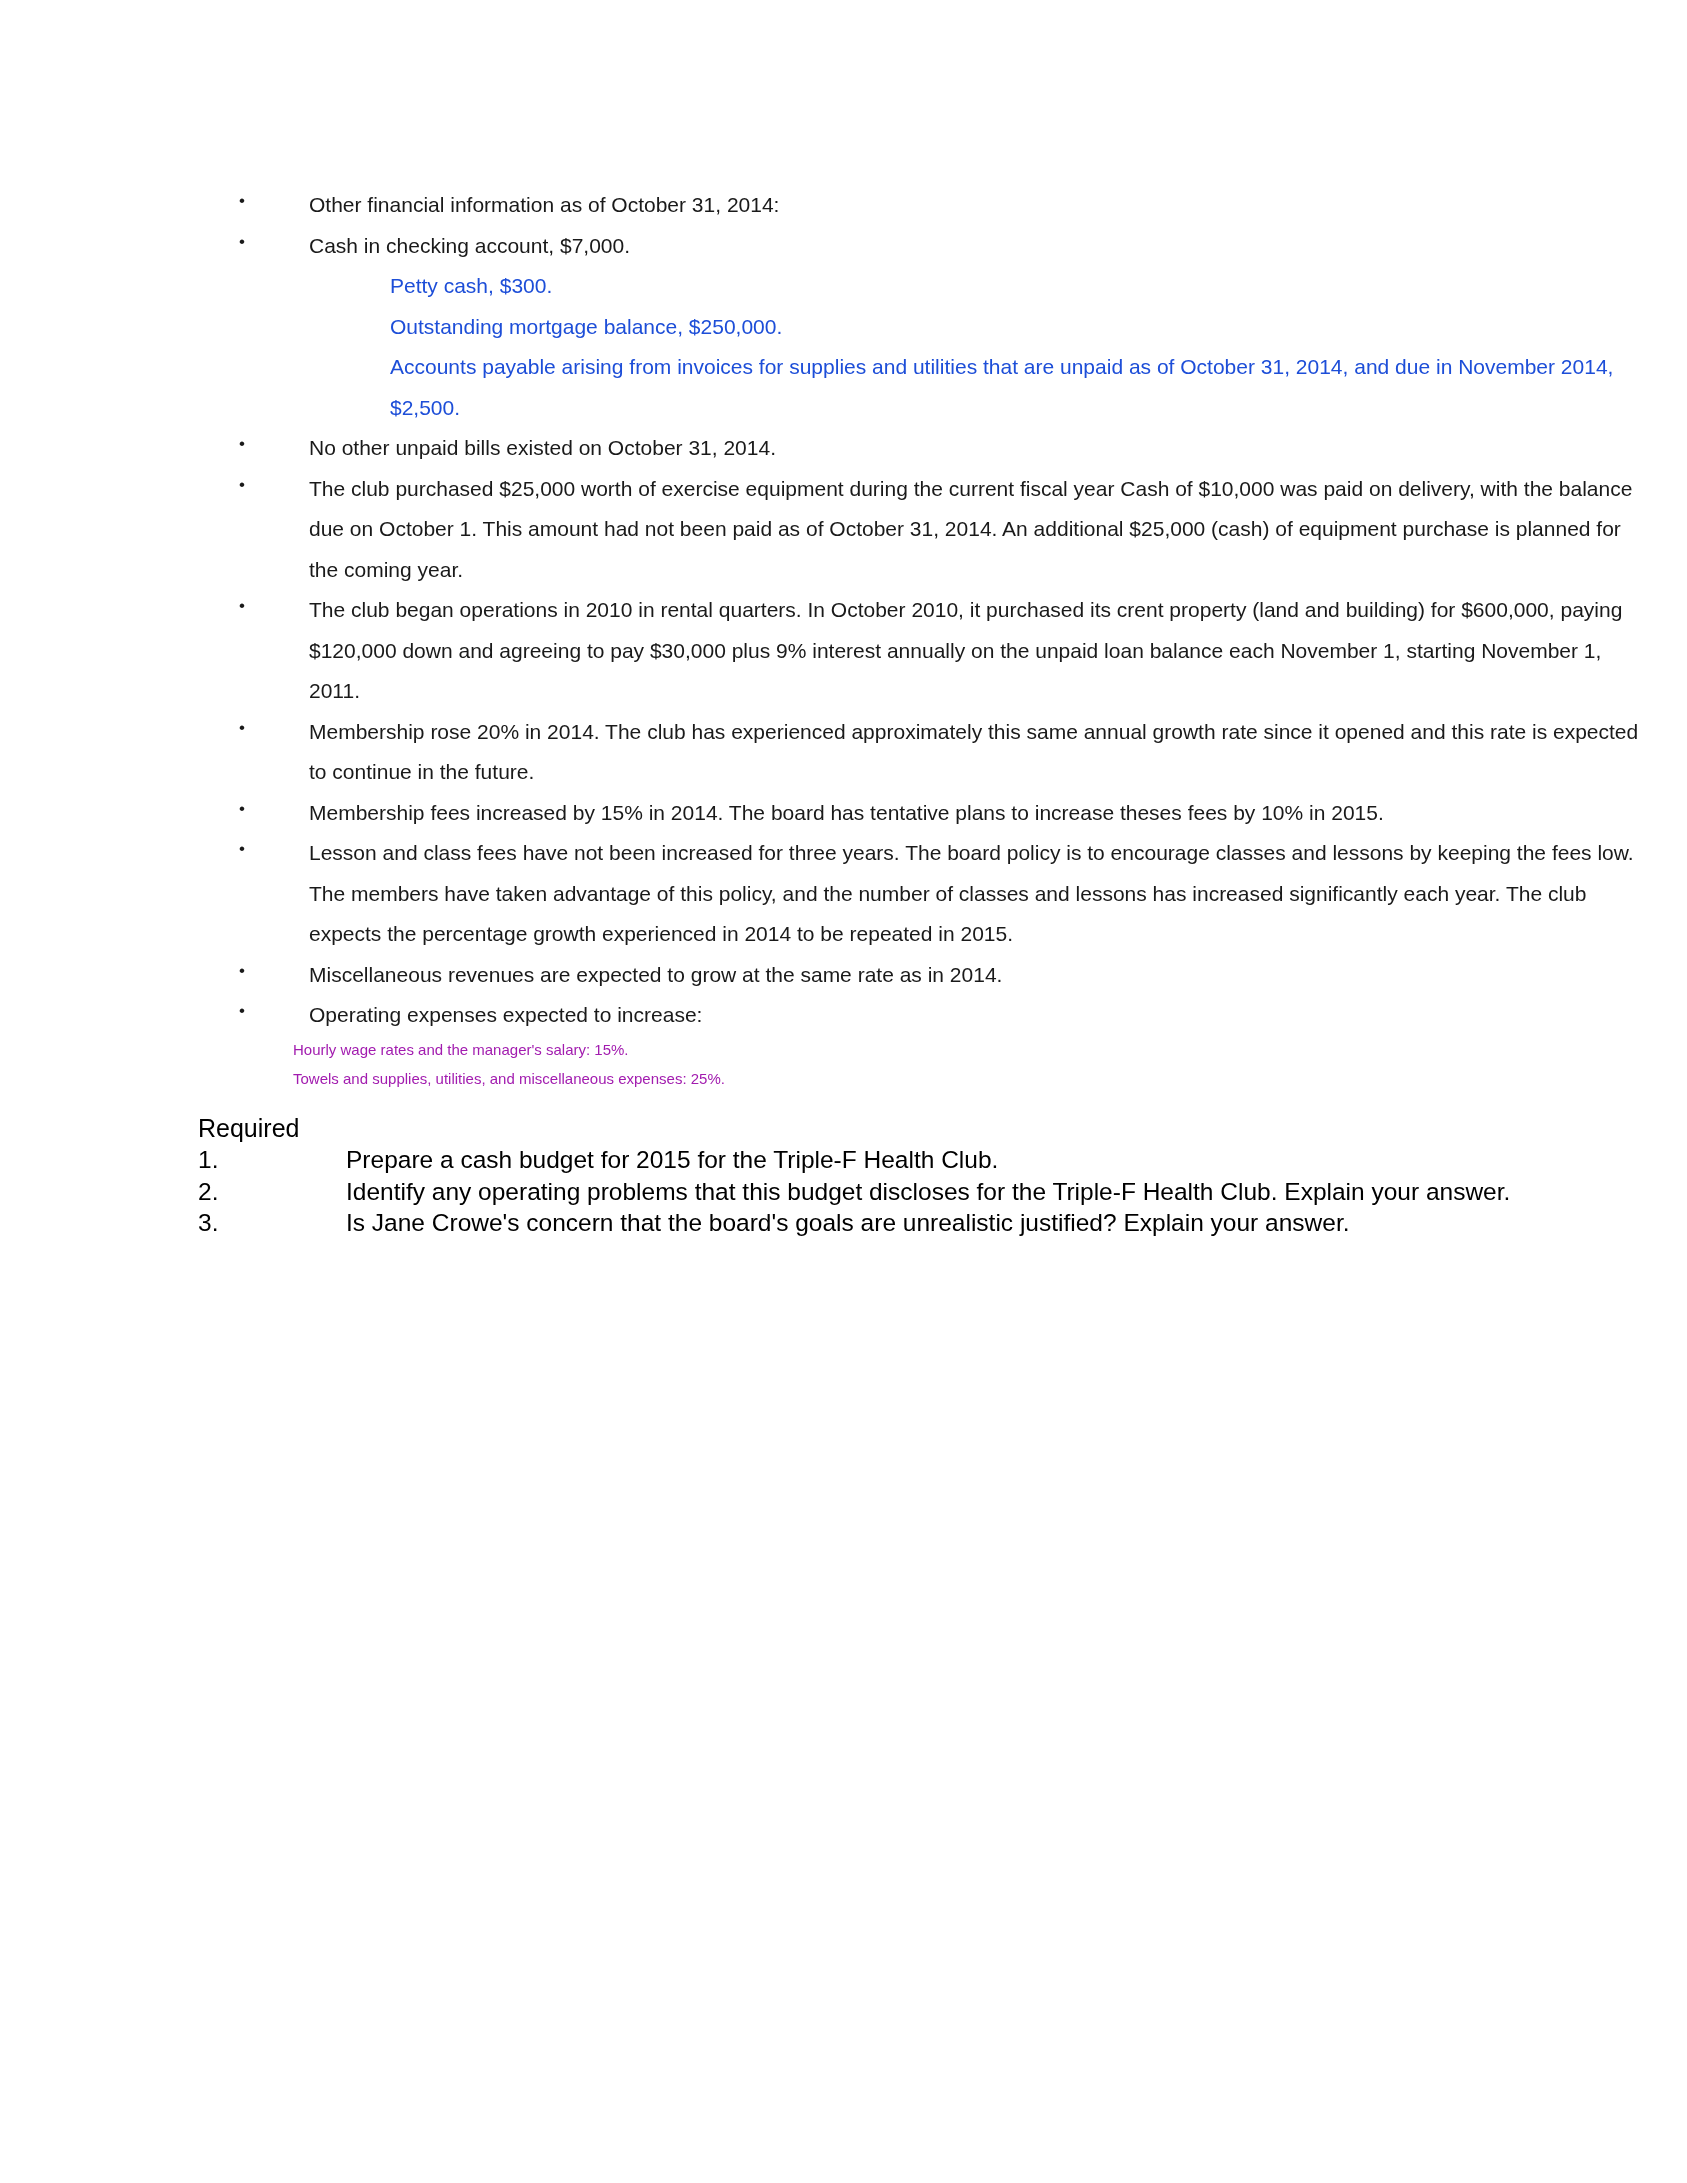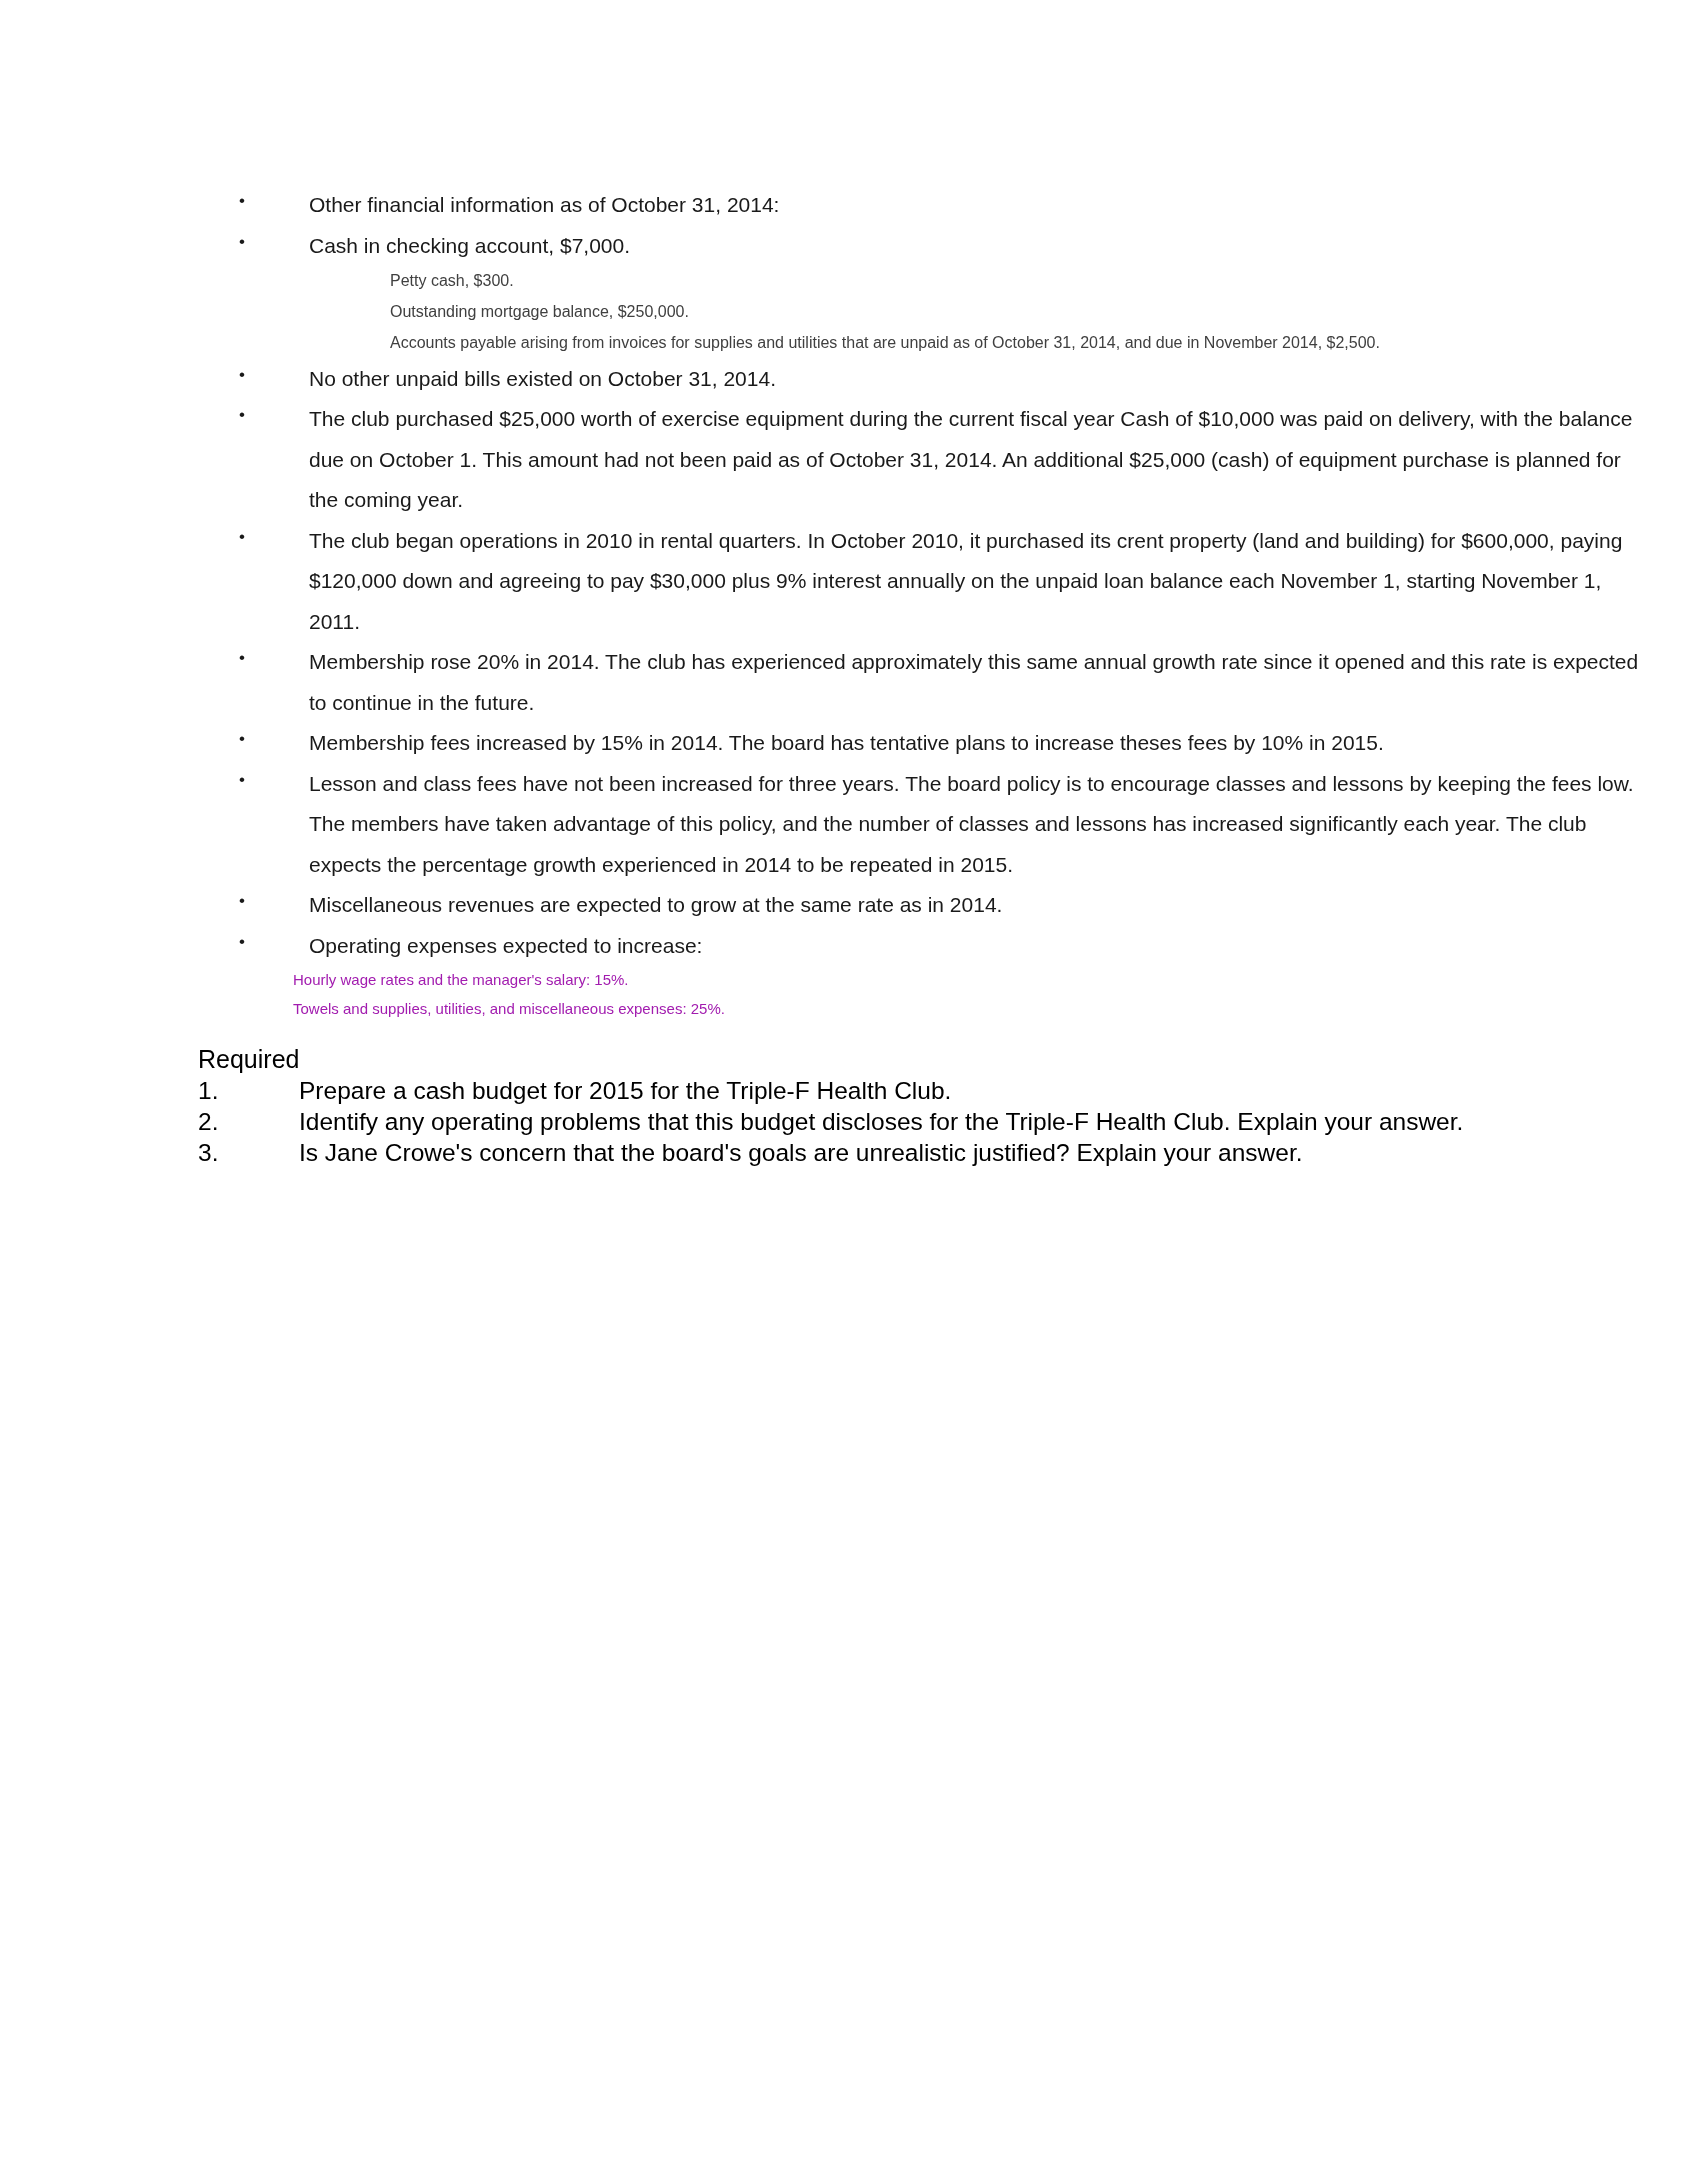--- a/index.html
+++ b/index.html
@@ -49,23 +49,23 @@
     line-height: 1.93;
     color: #1a1a1a;
   }
   ul.bullets > li .text {
     display: block;
     max-width: 1376px;
     margin-left: 16px;
   }
   
   .subline {
-    font-size: 16px;
+    font-size: 21px;
     line-height: 1.93;
-    color: #404040;
+    color: #1d4ed8;
     padding-left: 192px;
     max-width: 1376px;
   }
   .plainline {
     font-size: 15px;
     line-height: 1.93;
     color: #a21caf;
     padding-left: 95px;
     max-width: 1376px;
   }
@@ -98,20 +98,21 @@
     left: 0px;
     top: 0;
     width: 40px;
     text-align: left;
     font-size: 24.5px;
     line-height: 1.28;
   }
   ol.required-list > li .rtext {
     display: block;
     max-width: 1363px;
+    margin-left: 47px;
   }
 </style>
 </head>
 <body>
 
 <div class="page">
   <div class="content">
 
     <ul class="bullets">
       <li>

